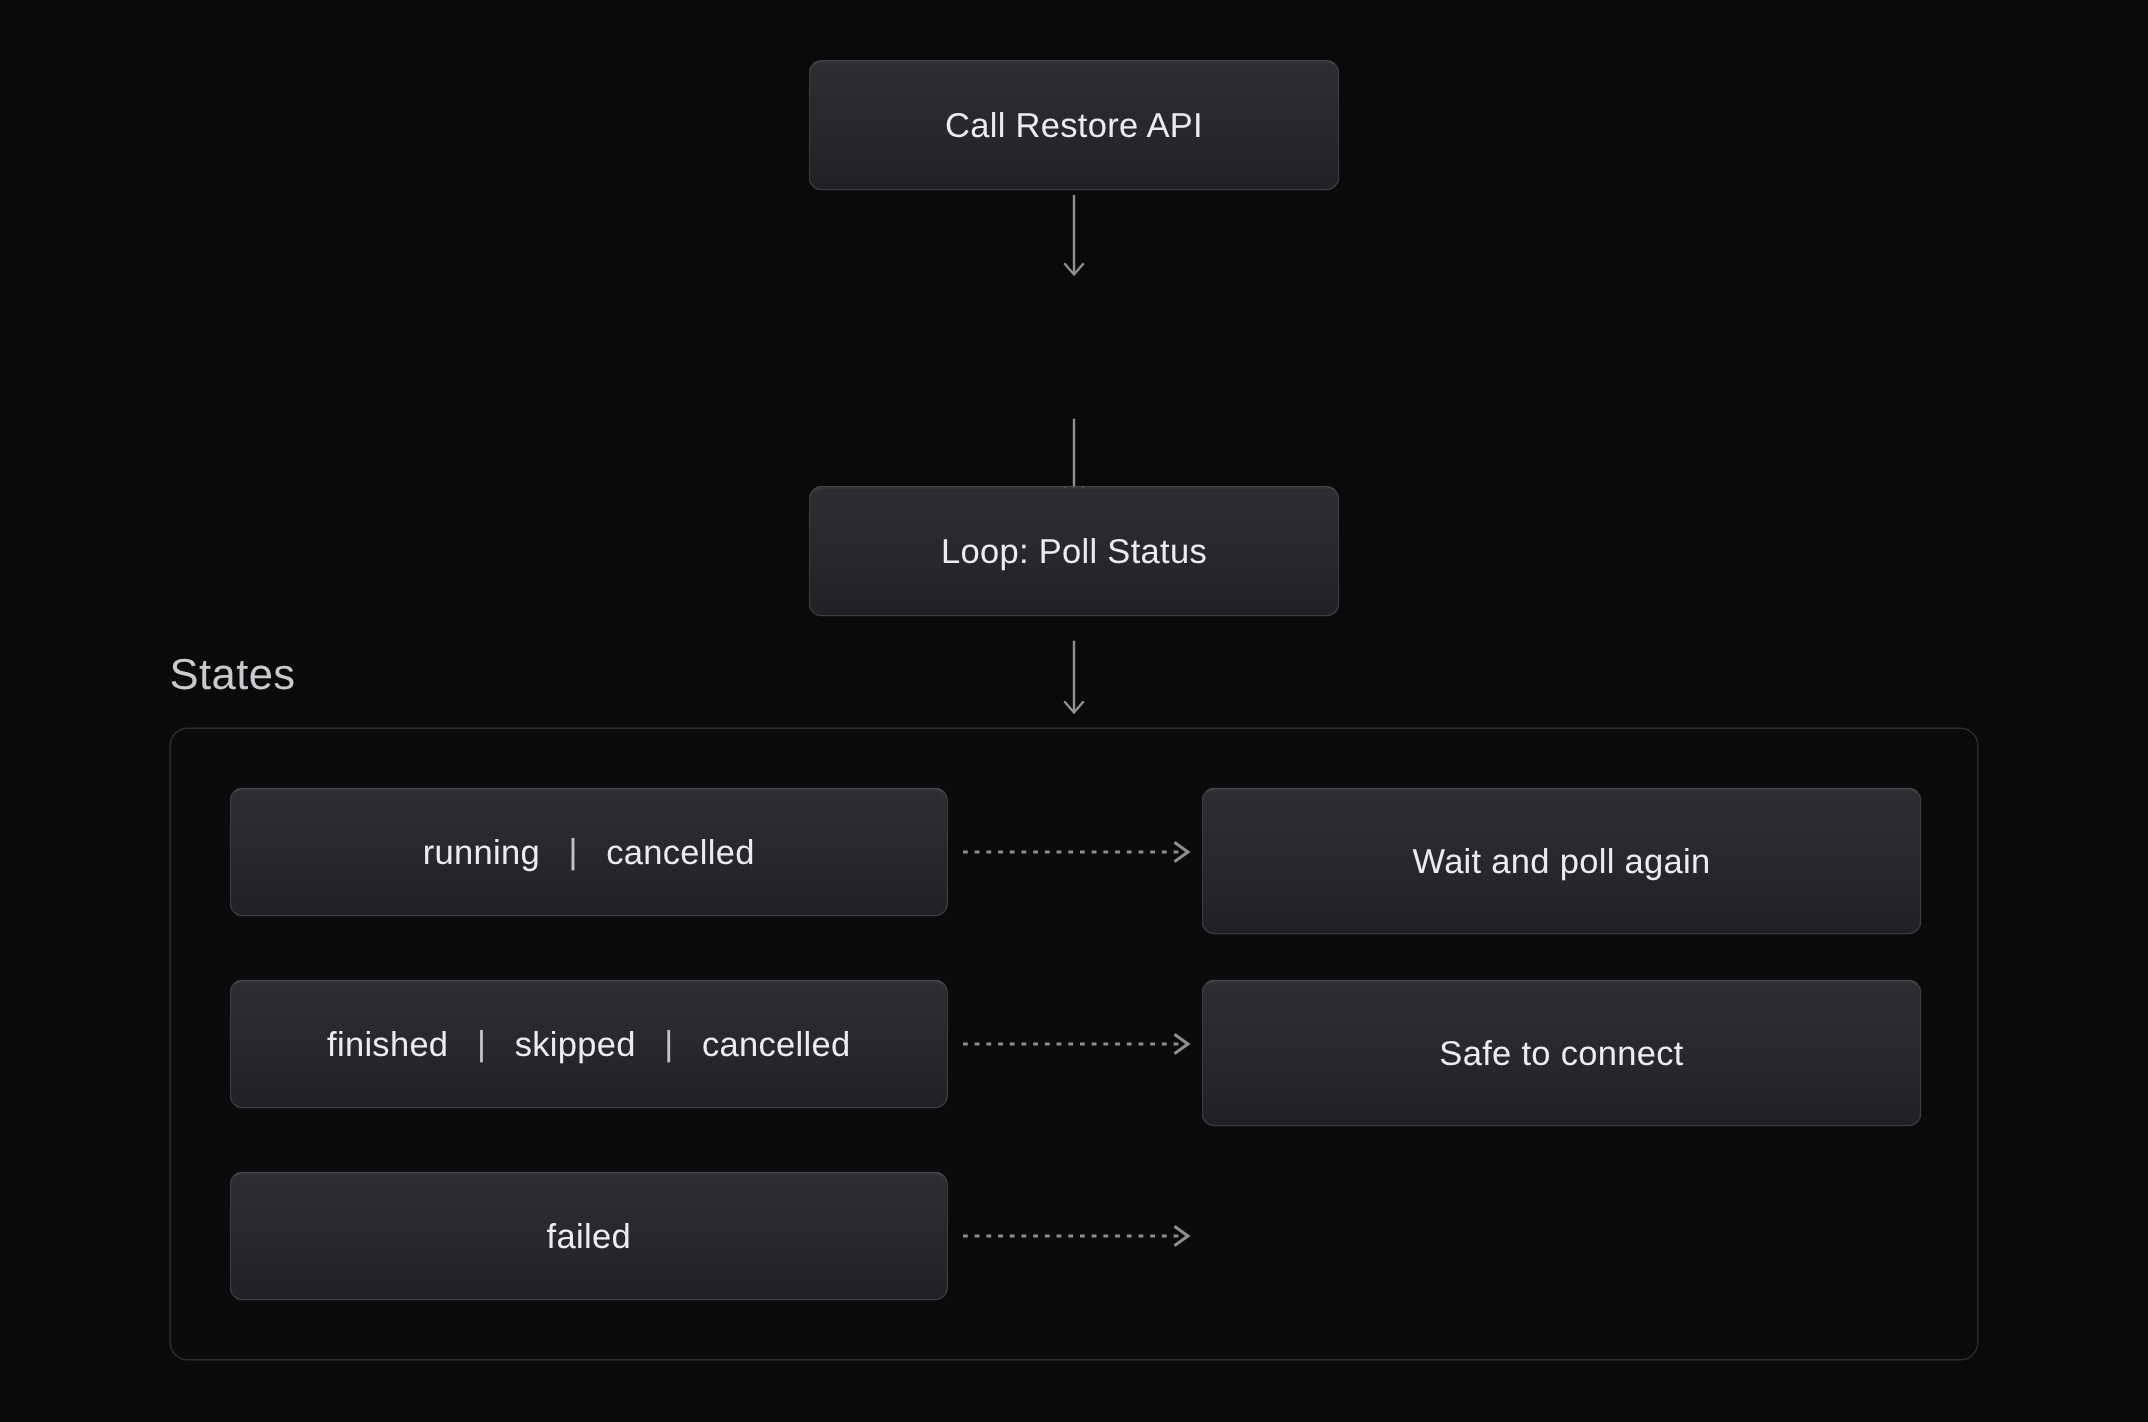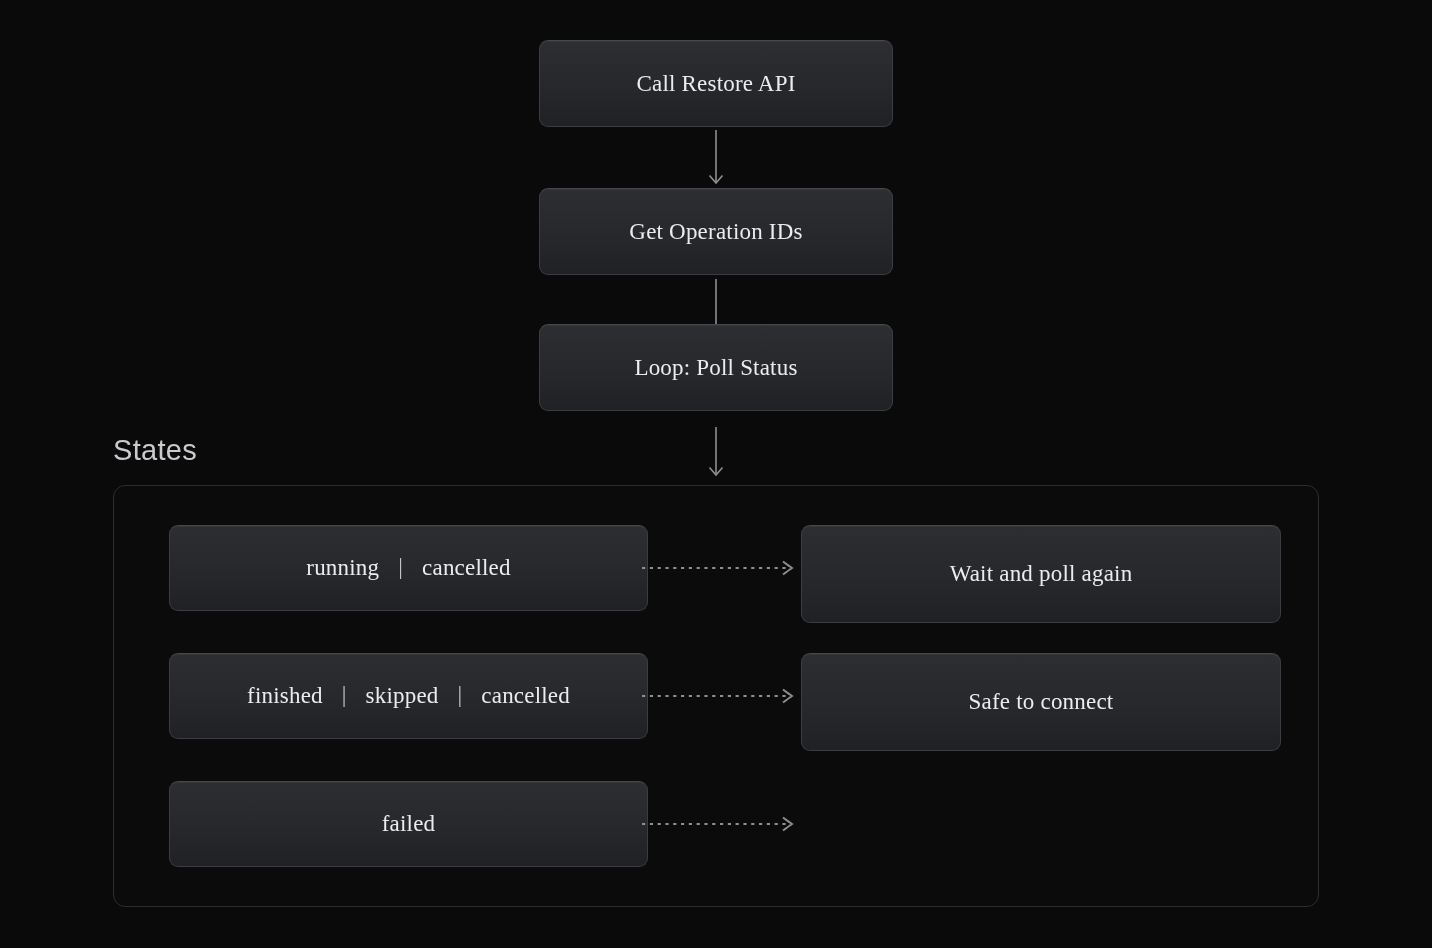--- a/index.html
+++ b/index.html
@@ -22,21 +22,20 @@
     align-items: center;
     justify-content: center;
     background: linear-gradient(180deg, #2c2e32 0%, #26282c 55%, #1f2125 100%);
     border: 1px solid #3b3d42;
     border-top-color: #46484d;
     border-radius: 9px;
     color: #ececee;
     font-size: 23px;
     letter-spacing: 0.2px;
     box-shadow: inset 0 1px 0 rgba(255,255,255,0.04);
-    font-family: Liberation Serif, serif;
   }
   .flow-node {
     left: 539px;
     width: 354px;
     height: 87px;
   }
   .v-arrow {
     position: absolute;
     left: 708px;
     width: 16px;
@@ -57,21 +56,20 @@
     width: 1206px;
     height: 422px;
     border: 1px solid #2b2d31;
     border-radius: 12px;
     background: #0b0b0c;
   }
   .state-box {
     left: 39px;
     width: 479px;
     height: 86px;
-    margin-left: 16px;
   }
   .action-box {
     left: 687px;
     width: 480px;
     height: 98px;
   }
   .row-0 { top: 39px; }
   .row-1 { top: 167px; }
   .row-2 { top: 295px; }
   .pipe {
@@ -98,23 +96,20 @@
 
   <div class="node flow-node" style="top:40px">
     <span>Call Restore API</span>
   </div>
 
   <svg class="v-arrow" style="top:130px" width="16" height="55" viewBox="0 0 16 55">
     <line x1="8" y1="0" x2="8" y2="52" stroke="#8e8e93" stroke-width="1.6"></line>
     <path d="M1.5 45.5 L8 53 L14.5 45.5" fill="none" stroke="#8e8e93" stroke-width="1.6"></path>
   </svg>
 
-  <div class="node flow-node" style="top:188px">
-    <span>Get Operation IDs</span>
-  </div>
 
   <svg class="v-arrow" style="top:279px" width="16" height="55" viewBox="0 0 16 55">
     <line x1="8" y1="0" x2="8" y2="52" stroke="#8e8e93" stroke-width="1.6"></line>
     <path d="M1.5 45.5 L8 53 L14.5 45.5" fill="none" stroke="#8e8e93" stroke-width="1.6"></path>
   </svg>
 
   <div class="node flow-node" style="top:324px">
     <span>Loop: Poll Status</span>
   </div>
 

